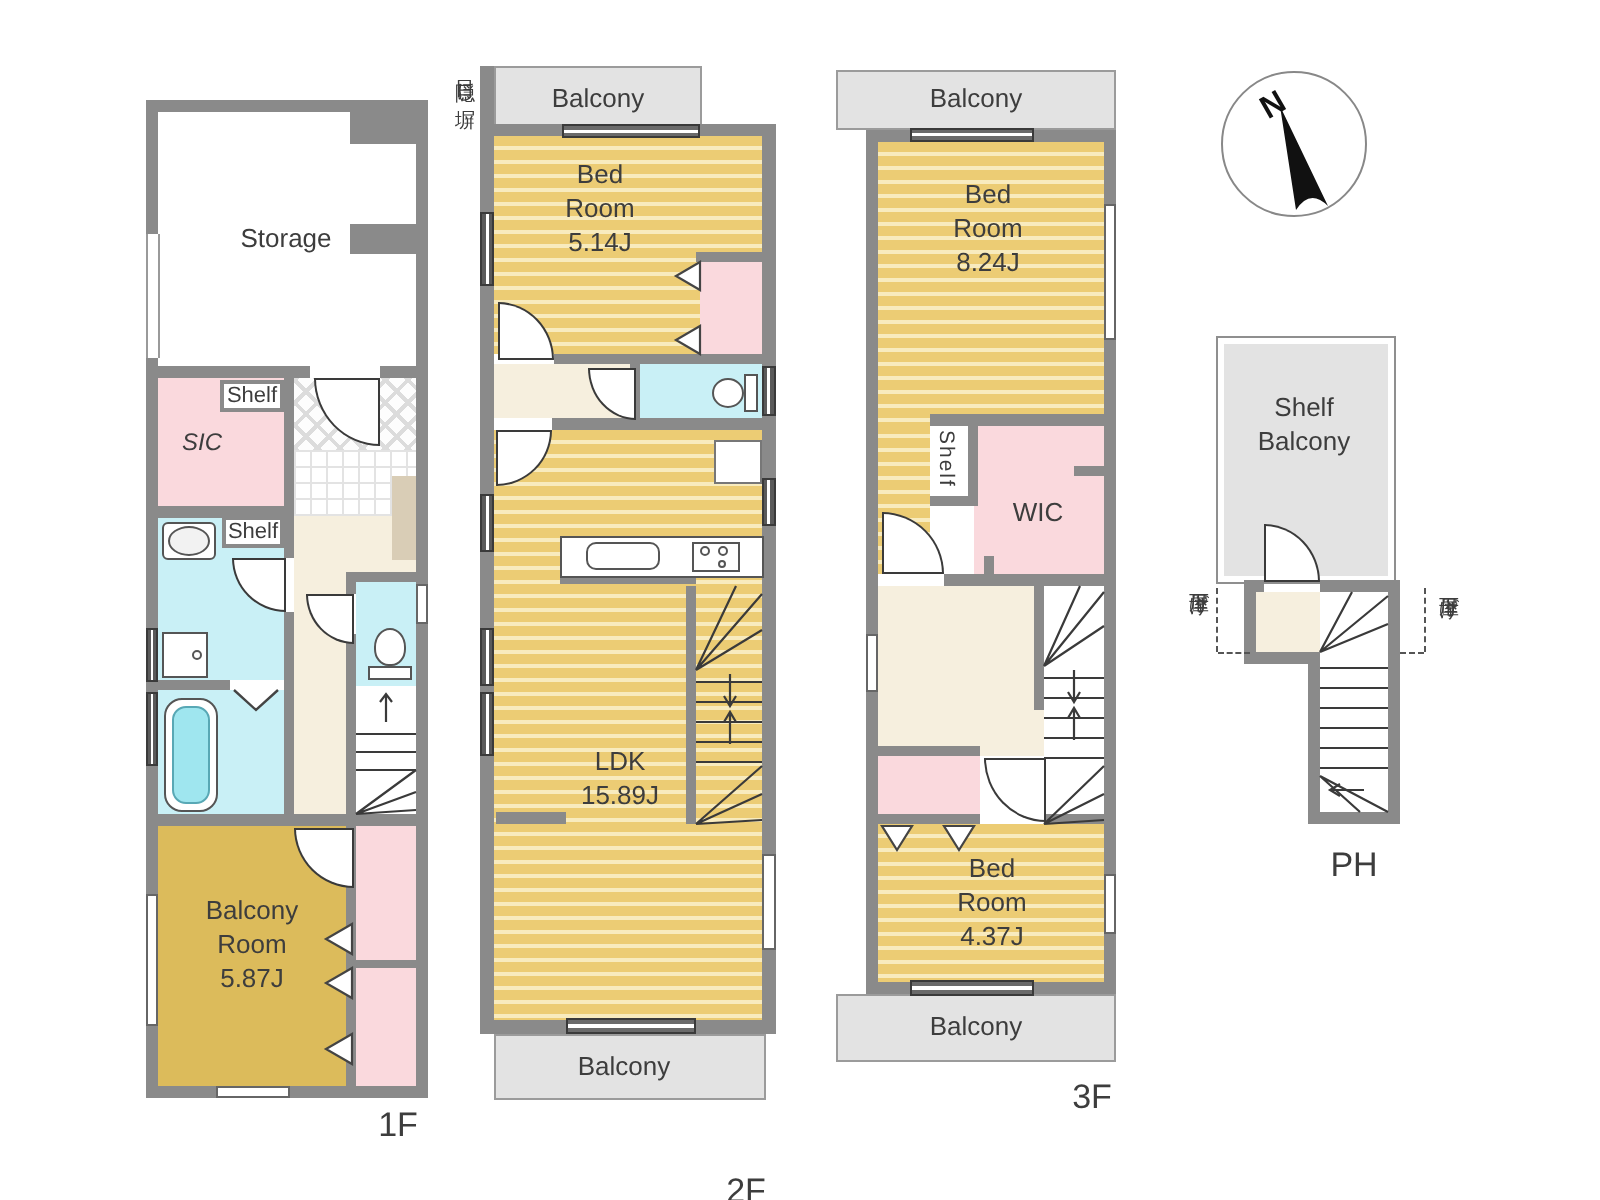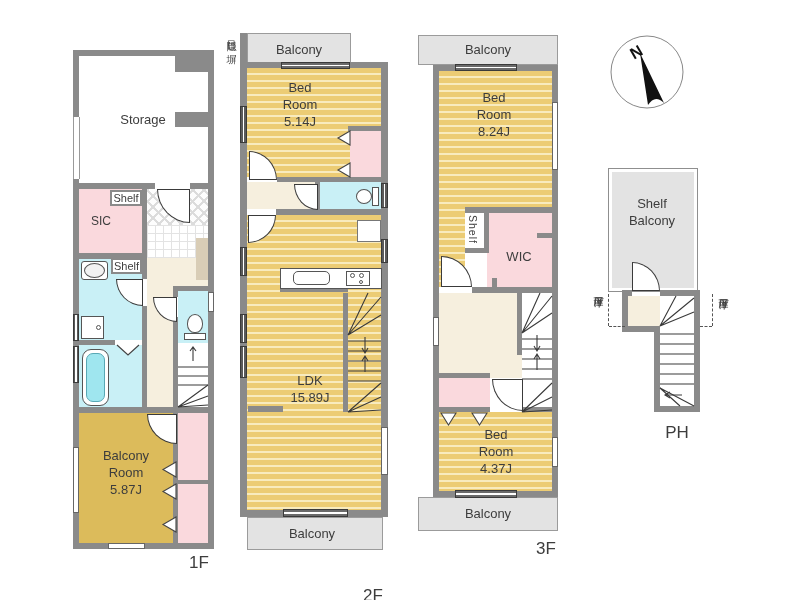--- a/index.html
+++ b/index.html
@@ -3,21 +3,21 @@
 <meta charset="utf-8">
 <style>
   html,body{margin:0;padding:0;background:#fff;}
   #canvas{position:relative;width:800px;height:600px;background:#ffffff;overflow:hidden;
           font-family:"Liberation Sans",sans-serif;}
   .abs{position:absolute;}
   .wall{position:absolute;background:#8A8A8A;}
   .lbl{position:absolute;font-size:13px;line-height:1.3;color:#3d3d3d;text-align:center;
        white-space:pre-line;transform:translate(-50%,-50%);}
   .big{font-size:17px;}
-  .sm{font-size:12px;}
+  .sm{font-size:12px;font-style:italic;}
   .vtext{position:absolute;writing-mode:vertical-rl;font-size:10px;color:#3d3d3d;letter-spacing:1px;}
   .balcony{position:absolute;background:#E3E3E3;border:1px solid #9b9b9b;box-sizing:border-box;}
   .stripes{position:absolute;background:repeating-linear-gradient(to bottom,#ECCC74 0 5px,#F8EBBE 5px 7px);}
   .gold{position:absolute;background:#DCBB5B;}
   .pink{position:absolute;background:#FAD9DD;}
   .cyan{position:absolute;background:#C9F0F6;}
   .beige{position:absolute;background:#F6EFDE;}
   .tan{position:absolute;background:#D9CDB6;}
   .door{position:absolute;background:#fff;border:1.3px solid #3a3a3a;box-sizing:border-box;}
   .win{position:absolute;background:#fff;border:1px solid #666;box-sizing:border-box;}

